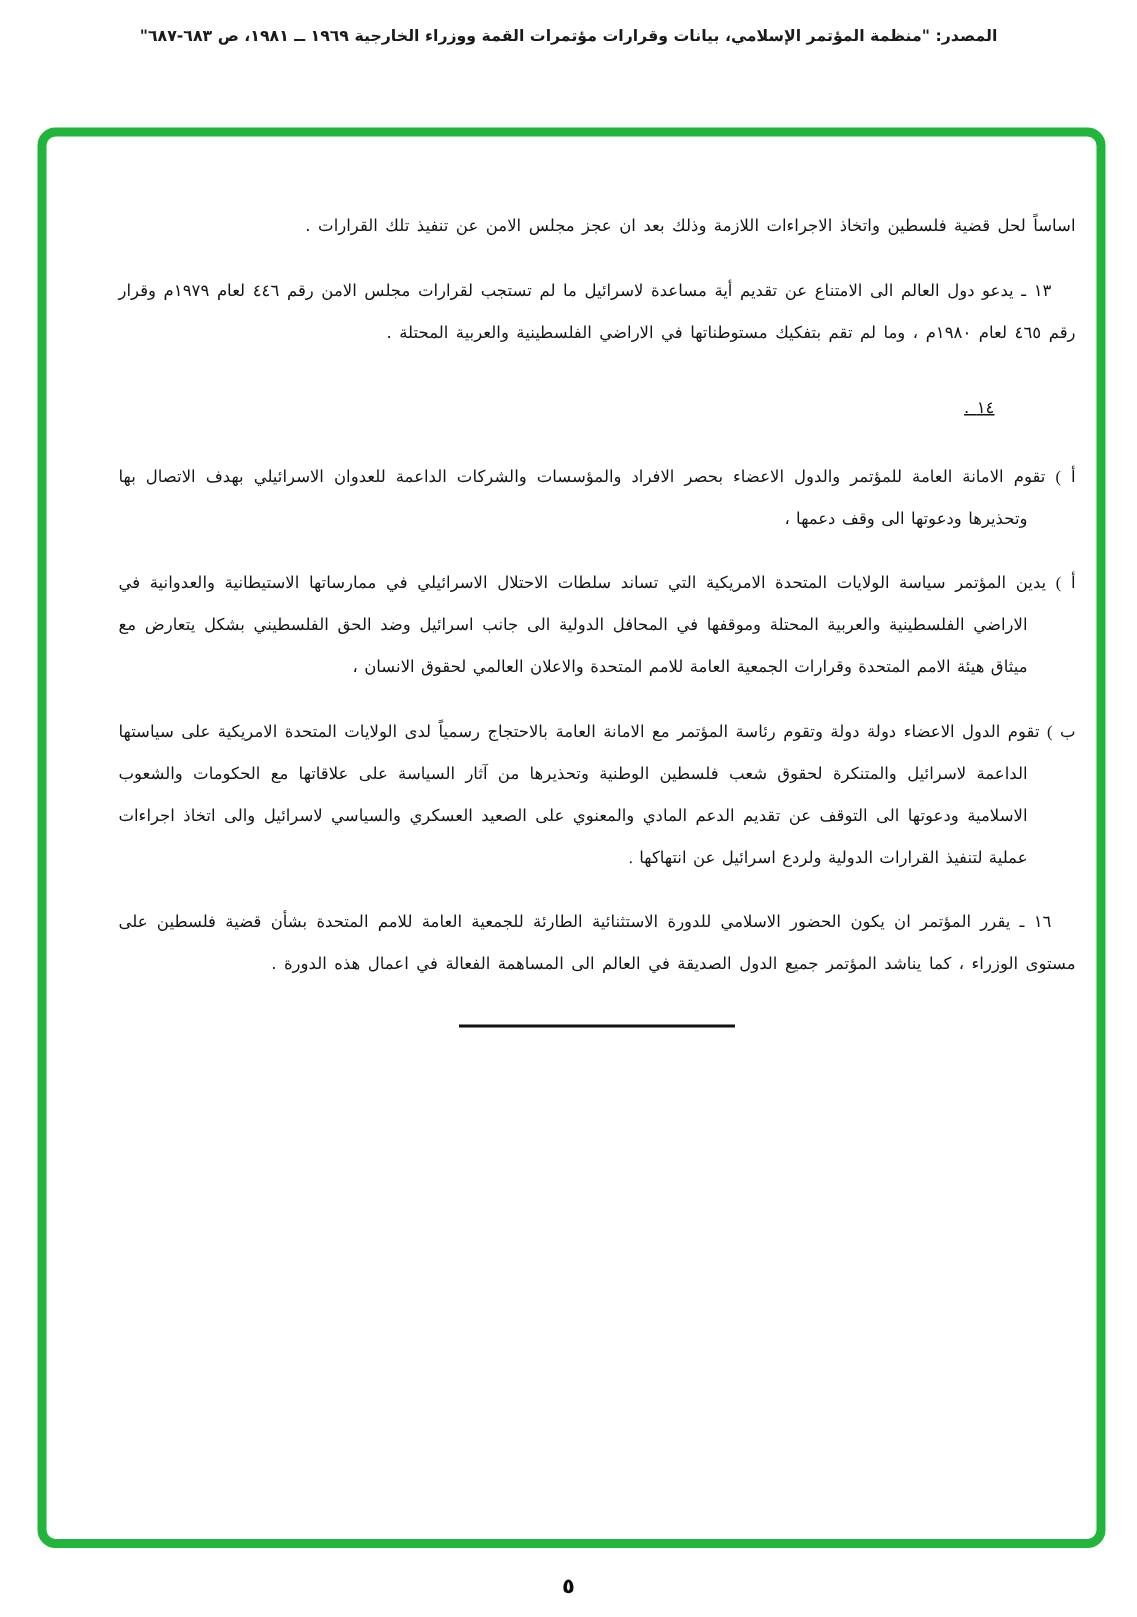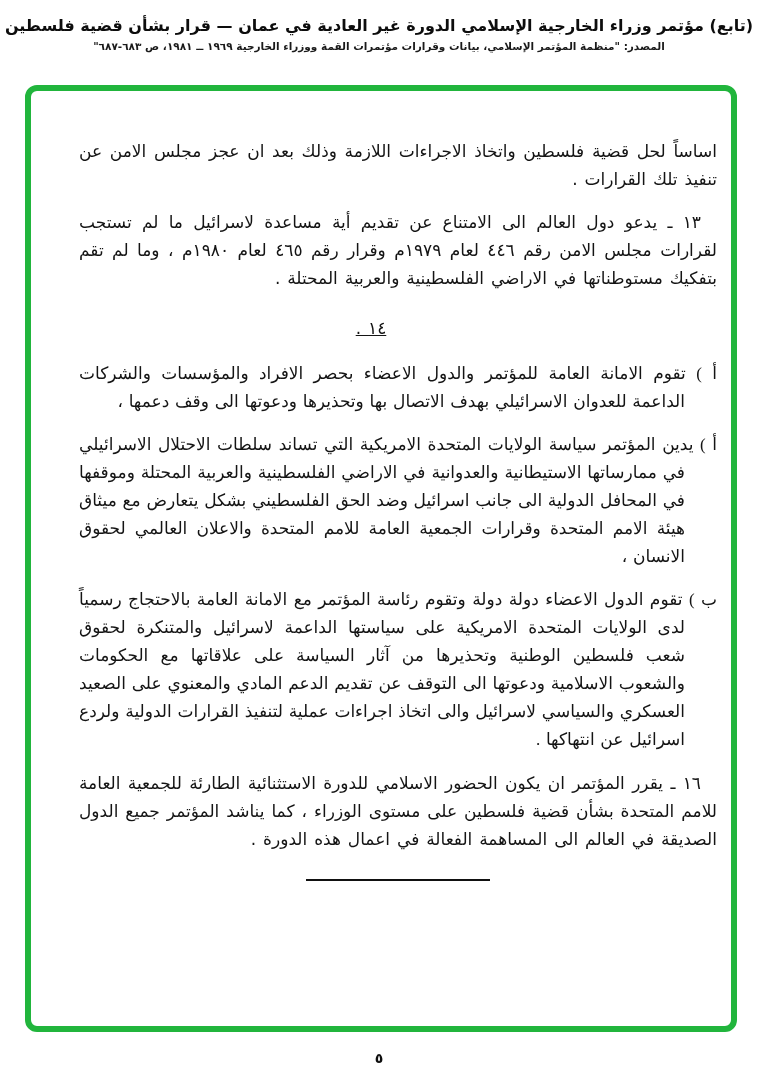--- a/index.html
+++ b/index.html
@@ -41,38 +41,38 @@
     left: 25px;
     right: 21px;
     top: 85px;
     bottom: 46px;
     border: 6px solid var(--frame-green, #21b53c);
     border-radius: 12px;
     background: #ffffff;
   }
   .content {
     padding: 46px 14px 0 48px;
-    font-size: 17px;
+    font-size: 11px;
     line-height: 28px;
   }
   .para {
     margin: 0 0 15px 0;
     text-align: justify;
     text-justify: inter-word;
     word-spacing: 1.5px;
   }
   .para.body { text-indent: 0; }
   .para.numbered { text-indent: 16px; }
   .para.lettered {
     padding-right: 32px;
     text-indent: -32px;
     font-family: Liberation Serif, serif;
   }
   .para.standalone-number {
-    text-align: center;
+    text-align: right;
     padding-right: 54px;
     margin-top: 22px;
     margin-bottom: 18px;
     text-decoration: underline;
   }
   .divider {
     width: 184px;
     height: 2px;
     background: #111111;
     margin: 26px auto 0 auto;
@@ -88,21 +88,20 @@
     font-weight: bold;
     color: #0d0d0d;
   }
 </style>
 </head>
 <body>
 
 <div class="page">
 
   <div class="doc-header">
-    <div class="doc-title">(تابع) مؤتمر وزراء الخارجية الإسلامي الدورة غير العادية في عمان — قرار بشأن قضية فلسطين</div>
     <div class="doc-source">المصدر: "منظمة المؤتمر الإسلامي، بيانات وقرارات مؤتمرات القمة ووزراء الخارجية ١٩٦٩ ــ ١٩٨١، ص ٦٨٣-٦٨٧"</div>
   </div>
 
   <div class="frame">
     <div class="content">
 
     <p class="para body">اساساً لحل قضية فلسطين واتخاذ الاجراءات اللازمة وذلك بعد ان عجز مجلس الامن عن تنفيذ تلك القرارات .</p>
         <p class="para numbered">١٣ ـ يدعو دول العالم الى الامتناع عن تقديم أية مساعدة لاسرائيل ما لم تستجب لقرارات مجلس الامن رقم ٤٤٦ لعام ١٩٧٩م وقرار رقم ٤٦٥ لعام ١٩٨٠م ، وما لم تقم بتفكيك مستوطناتها في الاراضي الفلسطينية والعربية المحتلة .</p>
         <p class="para standalone-number">١٤ .</p>
         <p class="para lettered">أ ) تقوم الامانة العامة للمؤتمر والدول الاعضاء بحصر الافراد والمؤسسات والشركات الداعمة للعدوان الاسرائيلي بهدف الاتصال بها وتحذيرها ودعوتها الى وقف دعمها ،</p>

